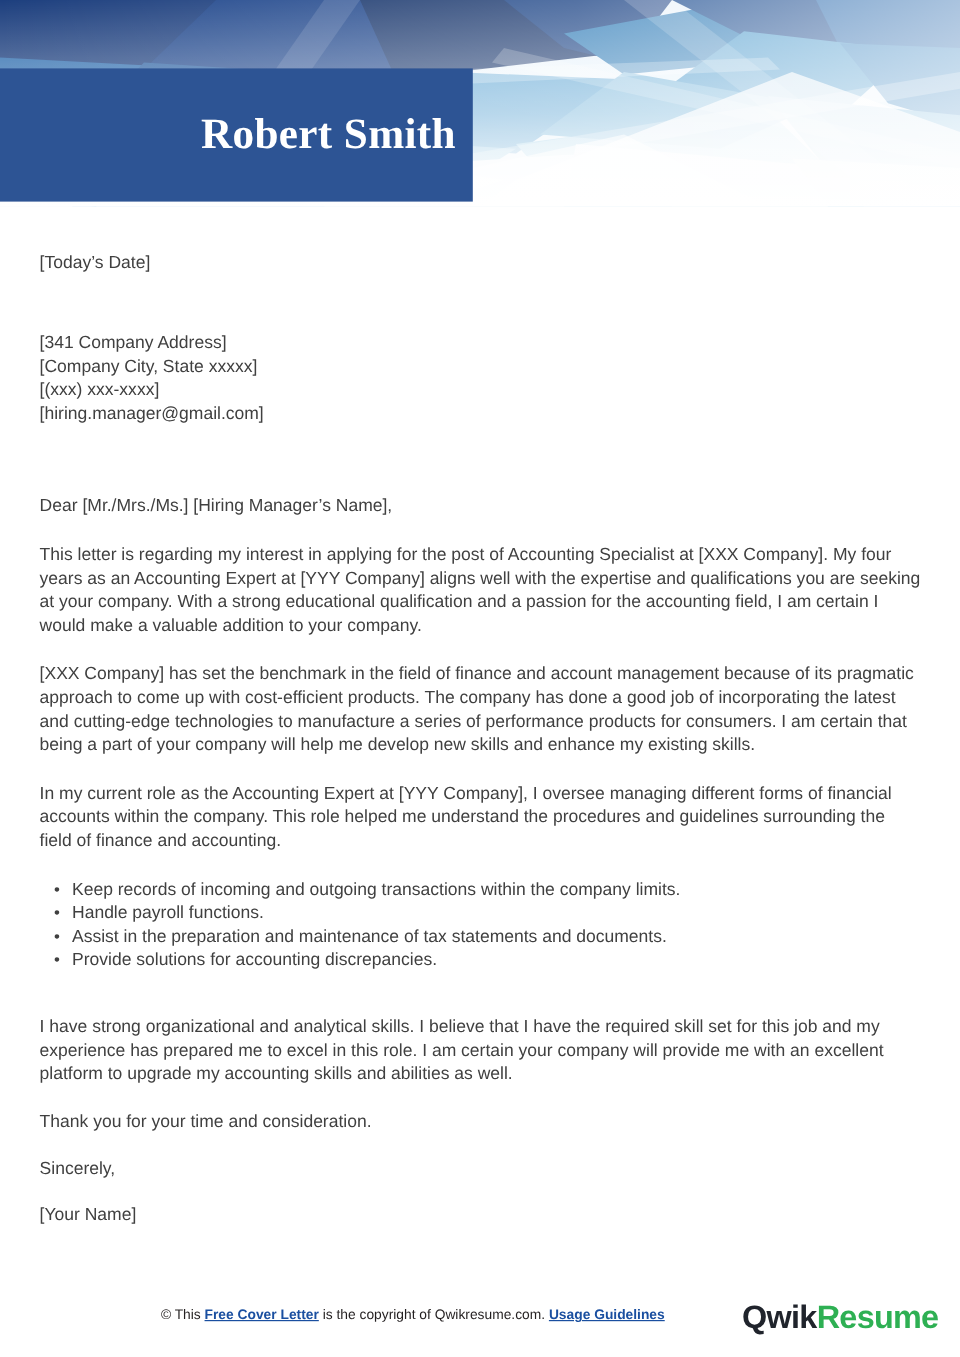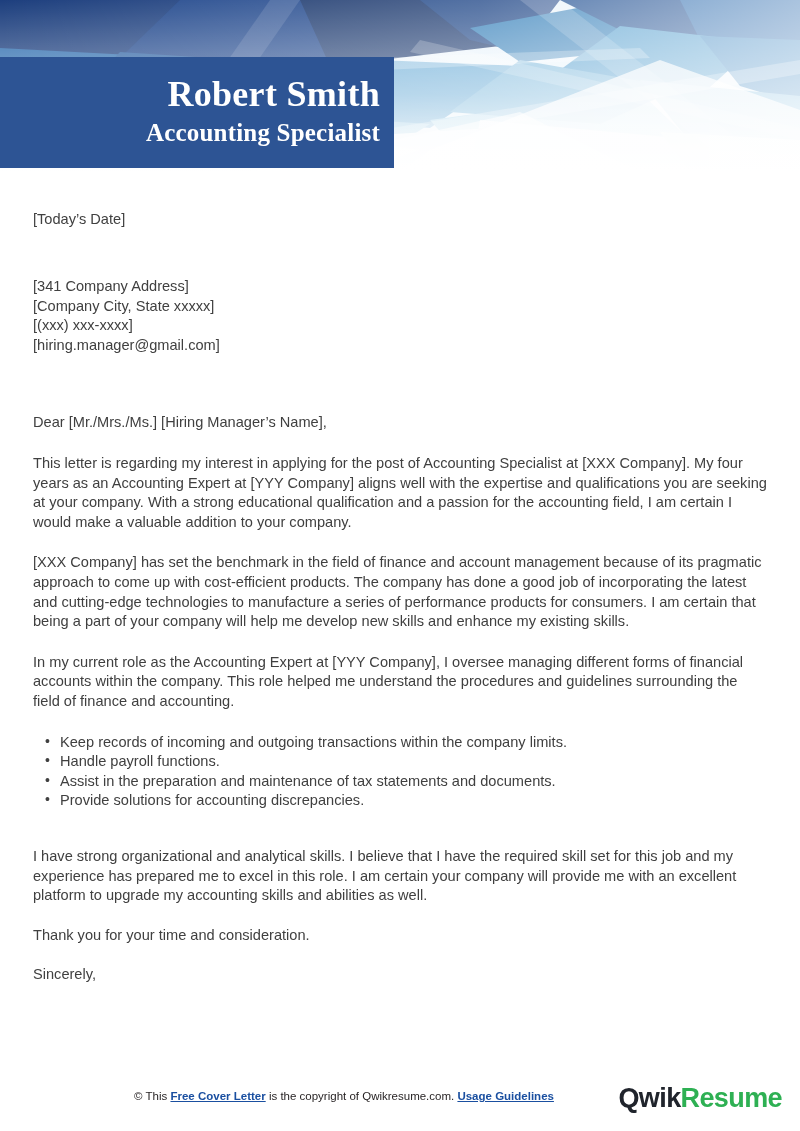--- a/index.html
+++ b/index.html
@@ -226,21 +226,20 @@
       <polygon points="430,150 660,60 800,110 800,172 400,172" fill="#ffffff" opacity="0.72"></polygon>
       <polygon points="250,172 520,112 640,172" fill="#ffffff" opacity="0.62"></polygon>
 
       <rect x="0" y="0" width="800" height="172" fill="url(#fadeWhite)"></rect>
       <rect x="0" y="0" width="800" height="172" fill="url(#fadeRight)"></rect>
     </svg>
   </div>
 
   <div class="nameplate">
     <div class="name">Robert Smith</div>
-    <div class="jobtitle">Accounting Specialist</div>
   </div>
 
   <div class="letter">
 
     <div class="date-line">[Today’s Date]</div>
 
     <div class="addr">
       <div>[341 Company Address]</div>
       <div>[Company City, State xxxxx]</div>
       <div>[(xxx) xxx-xxxx]</div>
@@ -257,20 +256,21 @@
     <ul class="tasks">
       <li>Keep records of incoming and outgoing transactions within the company limits.</li>
       <li>Handle payroll functions.</li>
       <li>Assist in the preparation and maintenance of tax statements and documents.</li>
       <li>Provide solutions for accounting discrepancies.</li>
     </ul>
 
     <p class="closing">I have strong organizational and analytical skills. I believe that I have the required skill set for this job and my experience has prepared me to excel in this role. I am certain your company will provide me with an excellent platform to upgrade my accounting skills and abilities as well.</p>
     <p class="thanks">Thank you for your time and consideration.</p>
     <p class="signoff">Sincerely,</p>
+    <p class="yourname">[Your Name]</p>
   </div>
 
   <div class="footer">
     <div class="footer-note"><span>© This </span><a href="#" class="lnk">Free Cover Letter</a><span> is the copyright of Qwikresume.com. </span><a href="#" class="lnk">Usage Guidelines</a></div>
 
     <div class="logo"><span class="qwik">Qwik</span><span class="resume">Resume</span></div>
   </div>
 
 </div>
 

